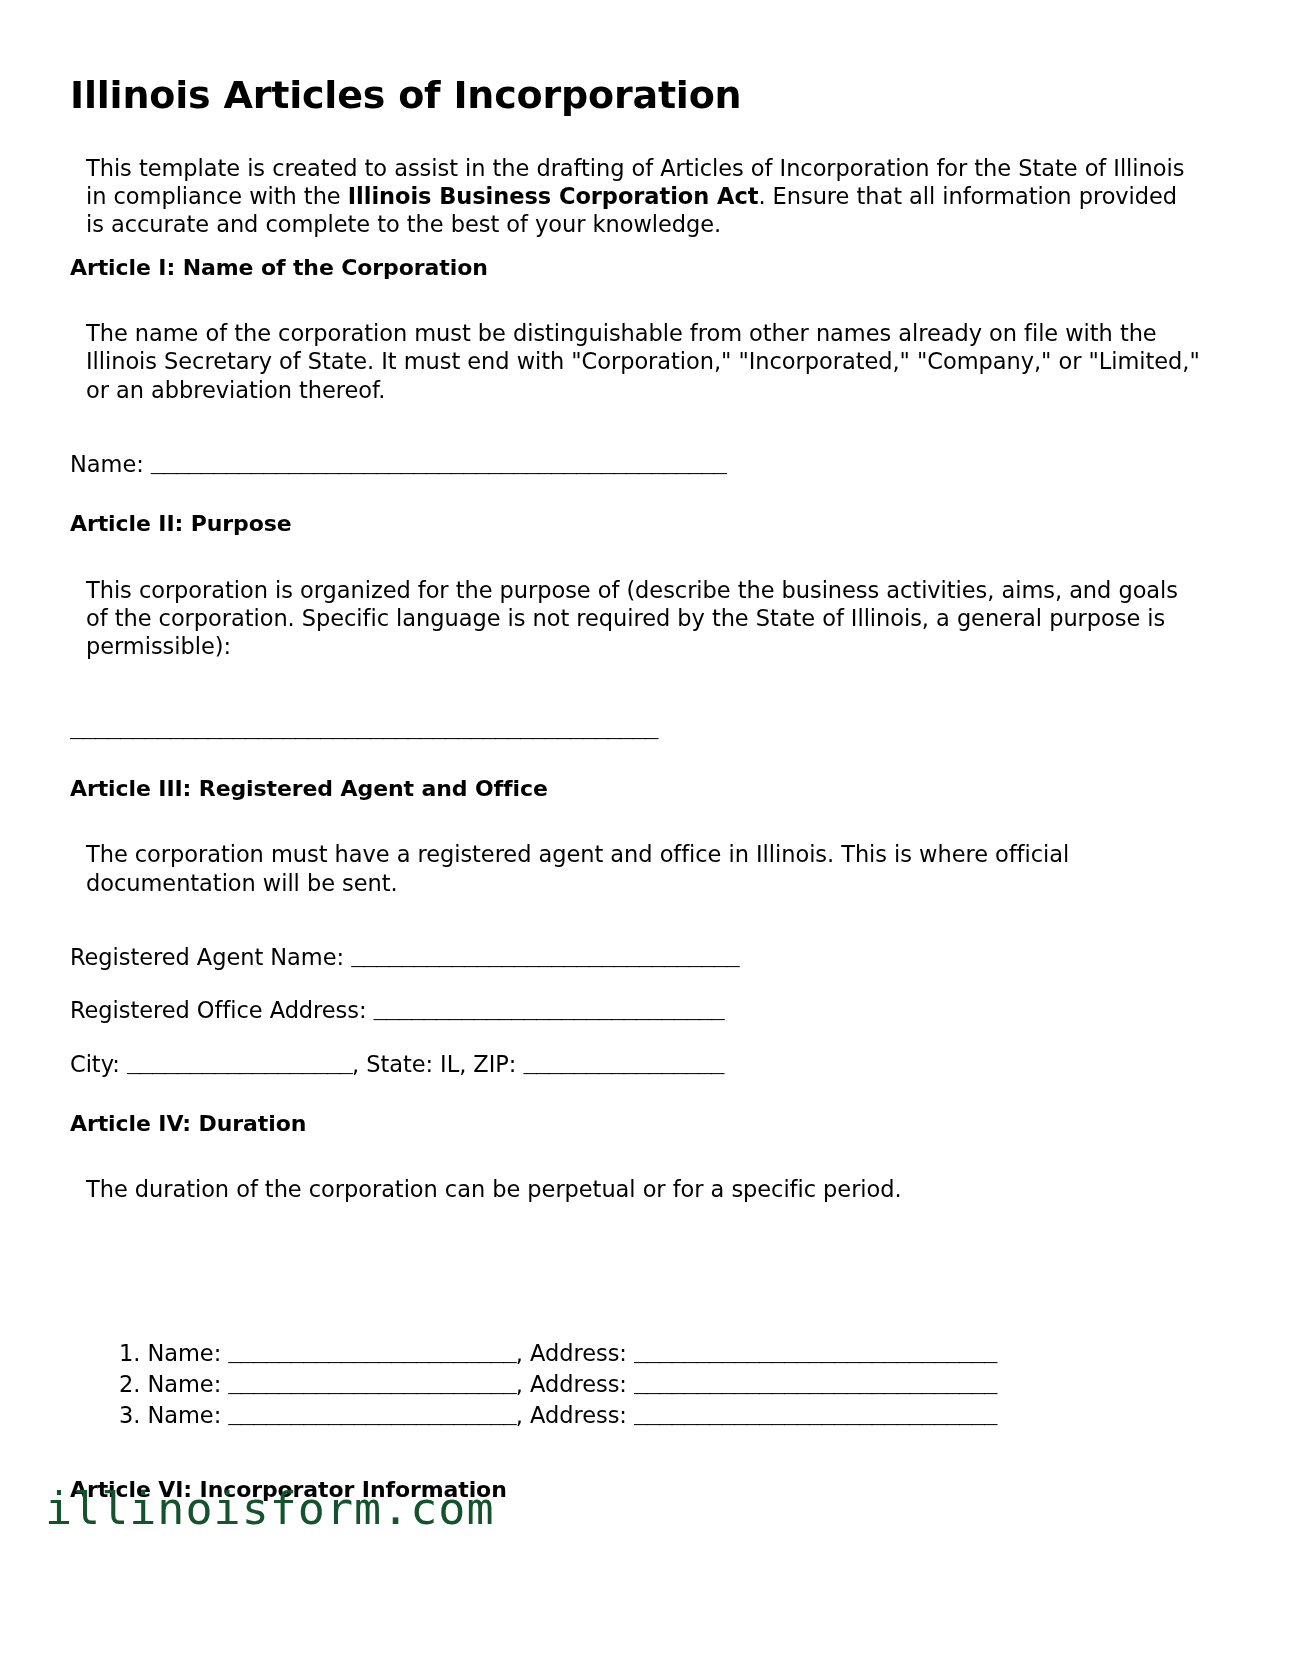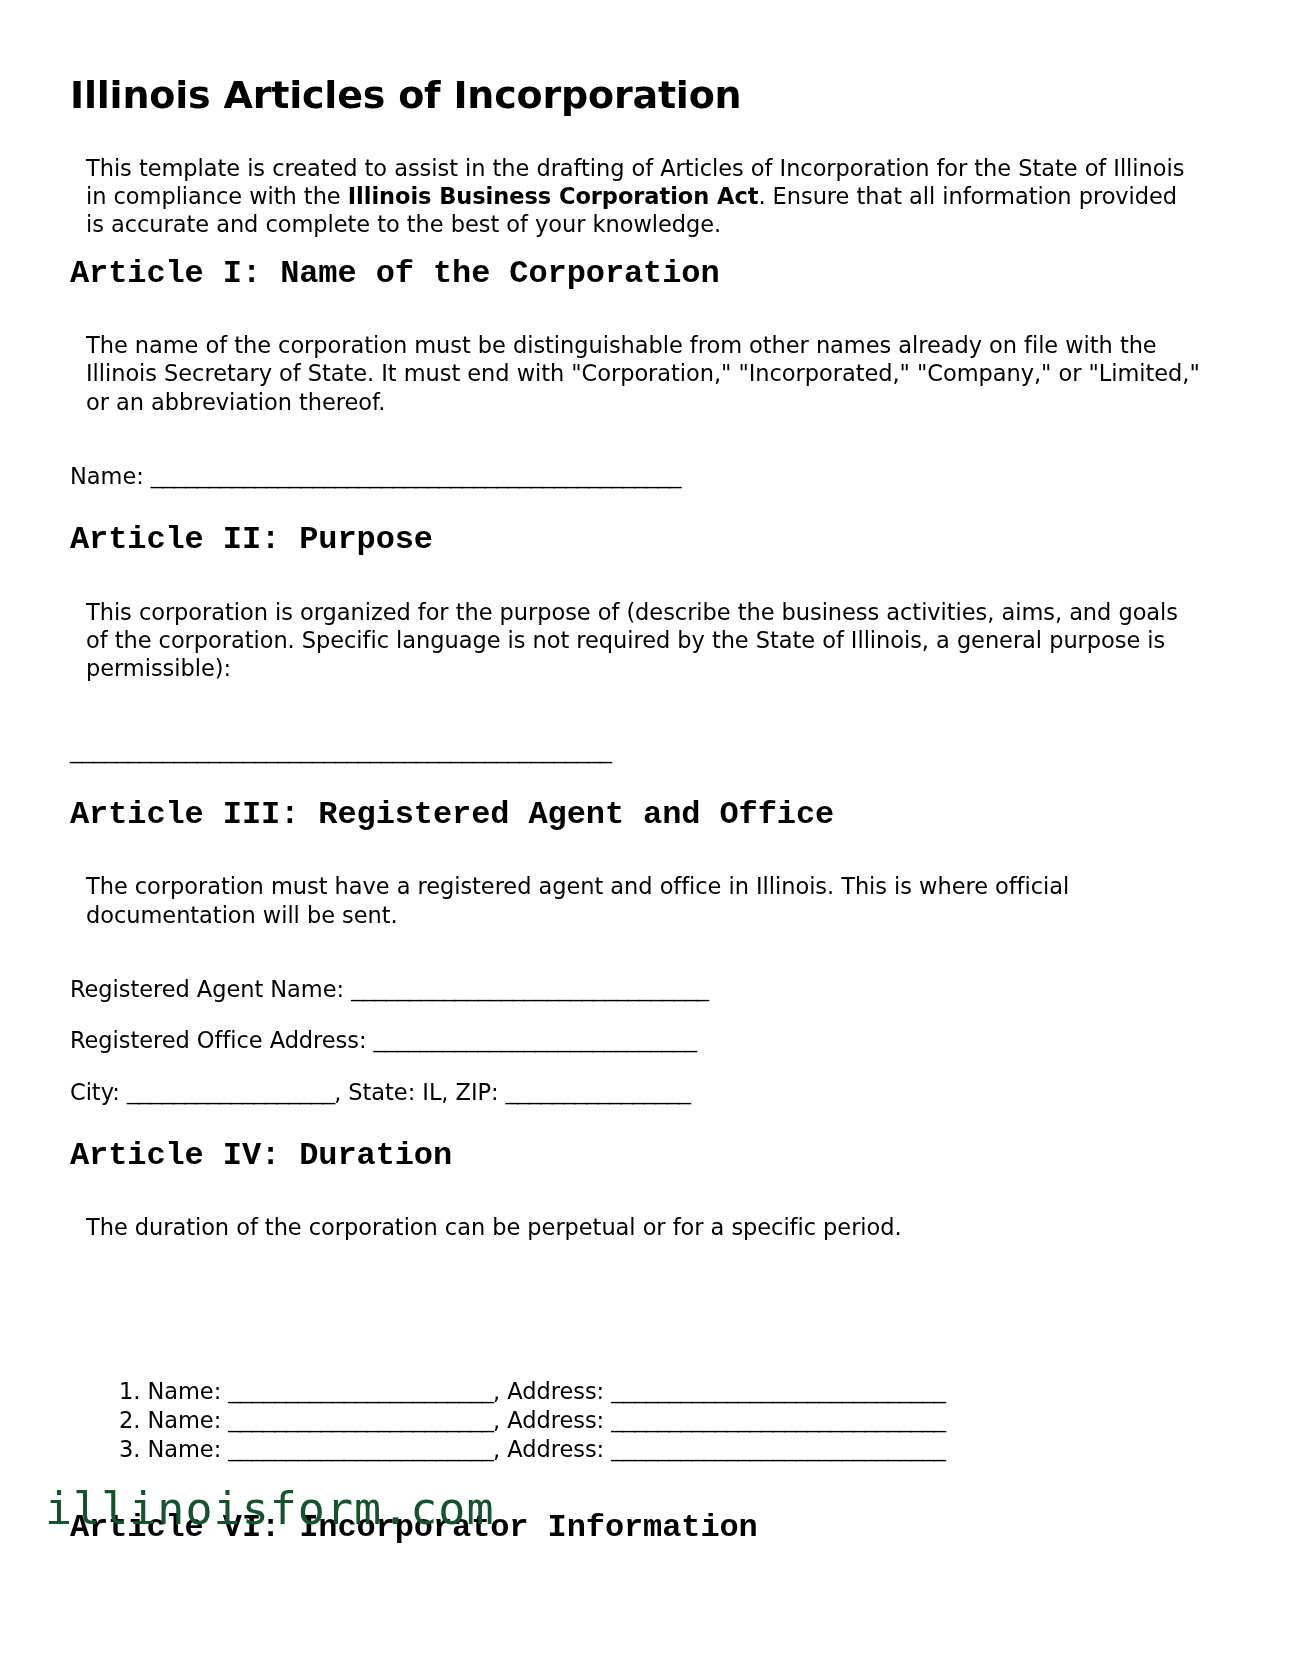--- a/index.html
+++ b/index.html
@@ -25,43 +25,42 @@
     padding: 74px 81px 0 70px;
   }
   h1.doc-title {
     font-size: 38px;
     font-weight: bold;
     line-height: 1.15;
     margin: 0 0 36px 0;
     letter-spacing: -0.2px;
   }
   h2.article-heading {
-    font-size: 32px;
+    font-size: 22px;
     font-weight: bold;
     line-height: 1.2;
     margin: 0 0 0 0;
     letter-spacing: -0.1px;
-    font-family: Liberation Mono, monospace;
   }
   p.body-text {
     font-size: 22.5px;
     line-height: 1.26;
     margin: 16px;
     letter-spacing: -0.05px;
   }
   .intro { margin-bottom: 34px; }
   .field-line {
     font-size: 22.5px;
     line-height: 1.3;
     margin: 0;
     white-space: pre;
     letter-spacing: -0.05px;
   }
   .blank {
-    font-family: Liberation Sans, sans-serif;
+    font-family: Liberation Mono, monospace;
     letter-spacing: -1px;
   }
   .dir-list {
     margin: 15px;
     padding: 0;
     list-style: none;
   }
   .dir-list li {
     font-size: 22.5px;
     line-height: 1.3;

